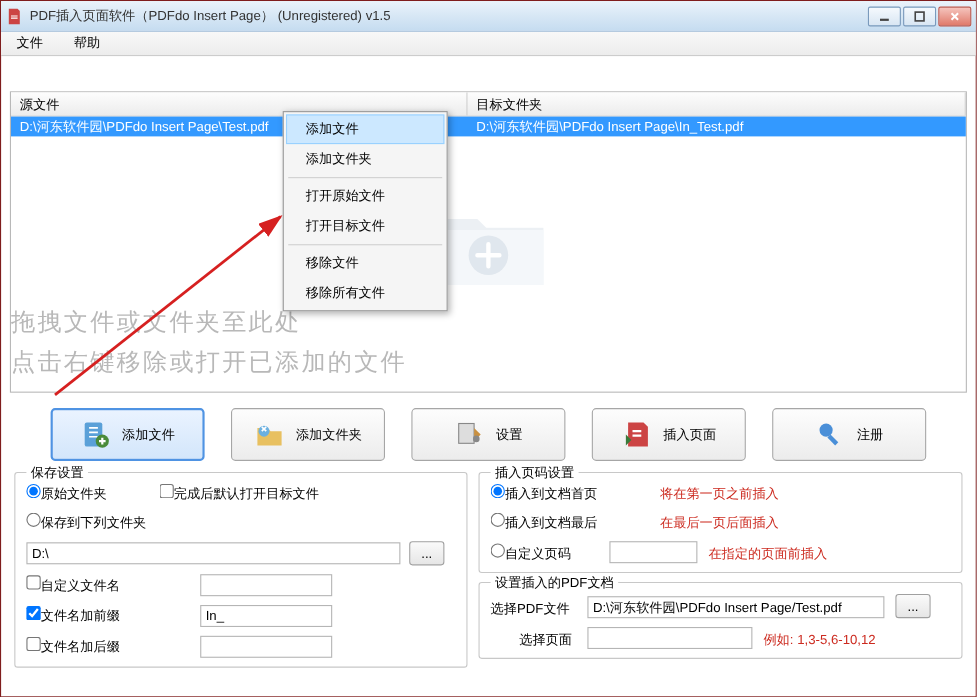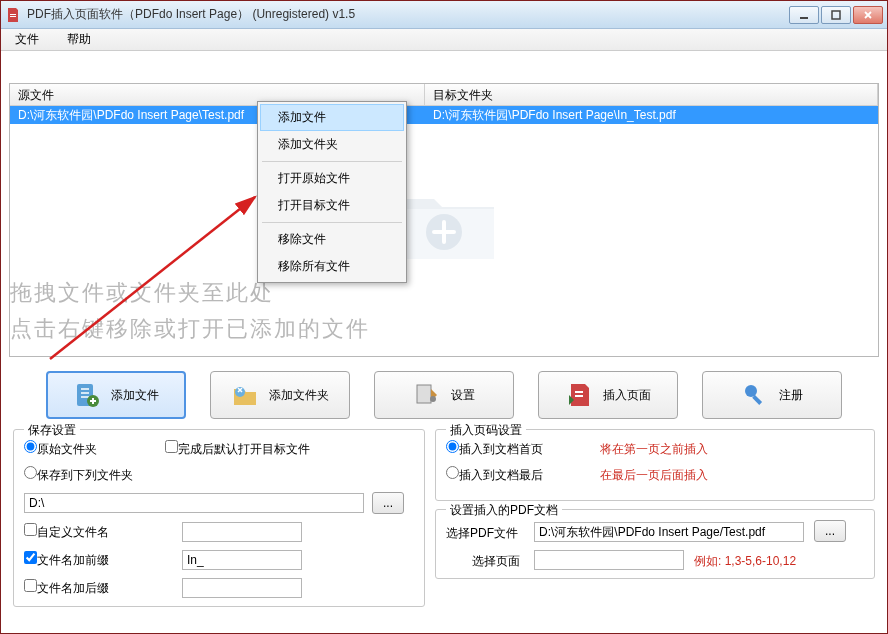--- a/index.html
+++ b/index.html
@@ -186,21 +186,21 @@
         <span>注册</span>
       </div>
     </div>
 
     <div class="lower">
 
       <div class="fieldset fs-left">
         <div class="legend">保存设置</div>
         <div class="row">
           <label class="radio-row"><input type="radio" name="sv" checked="" style=""><span>原始文件夹</span></label>
-          <label class="chk-row" style="margin-left:60px"><input type="checkbox" style=""><span>完成后默认打开目标文件</span></label>
+          <label class="chk-row" style="margin-left:40px"><input type="checkbox" style=""><span>完成后默认打开目标文件</span></label>
         </div>
         <div class="row">
           <label class="radio-row"><input type="radio" name="sv" style=""><span>保存到下列文件夹</span></label>
         </div>
         <div class="row">
           <input type="text" class="path-input" value="D:\" style="">
           <button class="browse-btn">...</button>
         </div>
         <div class="row">
           <label class="chk-row" style="width:150px"><input type="checkbox" style=""><span>自定义文件名</span></label>
@@ -220,20 +220,25 @@
 
         <div class="fieldset">
           <div class="legend">插入页码设置</div>
           <div class="page-row">
             <label class="radio-row page-label"><input type="radio" name="pg" checked="" style=""><span>插入到文档首页</span></label>
             <span class="desc-red desc-cell">将在第一页之前插入</span>
           </div>
           <div class="page-row">
             <label class="radio-row page-label"><input type="radio" name="pg" style=""><span>插入到文档最后</span></label>
             <span class="desc-red desc-cell">在最后一页后面插入</span>
+          </div>
+          <div class="page-row" style="margin-bottom:0">
+            <label class="radio-row" style="width:98px"><input type="radio" name="pg" style=""><span>自定义页码</span></label>
+            <input type="text" style="width: 80px;">
+            <span class="desc-red">在指定的页面前插入</span>
           </div>
         </div>
 
         <div class="fieldset">
           <div class="legend">设置插入的PDF文档</div>
           <div class="page-row">
             <span style="width:78px">选择PDF文件</span>
             <input type="text" style="width: 270px;" value="D:\河东软件园\PDFdo Insert Page/Test.pdf">
             <button class="browse-btn">...</button>
           </div>

